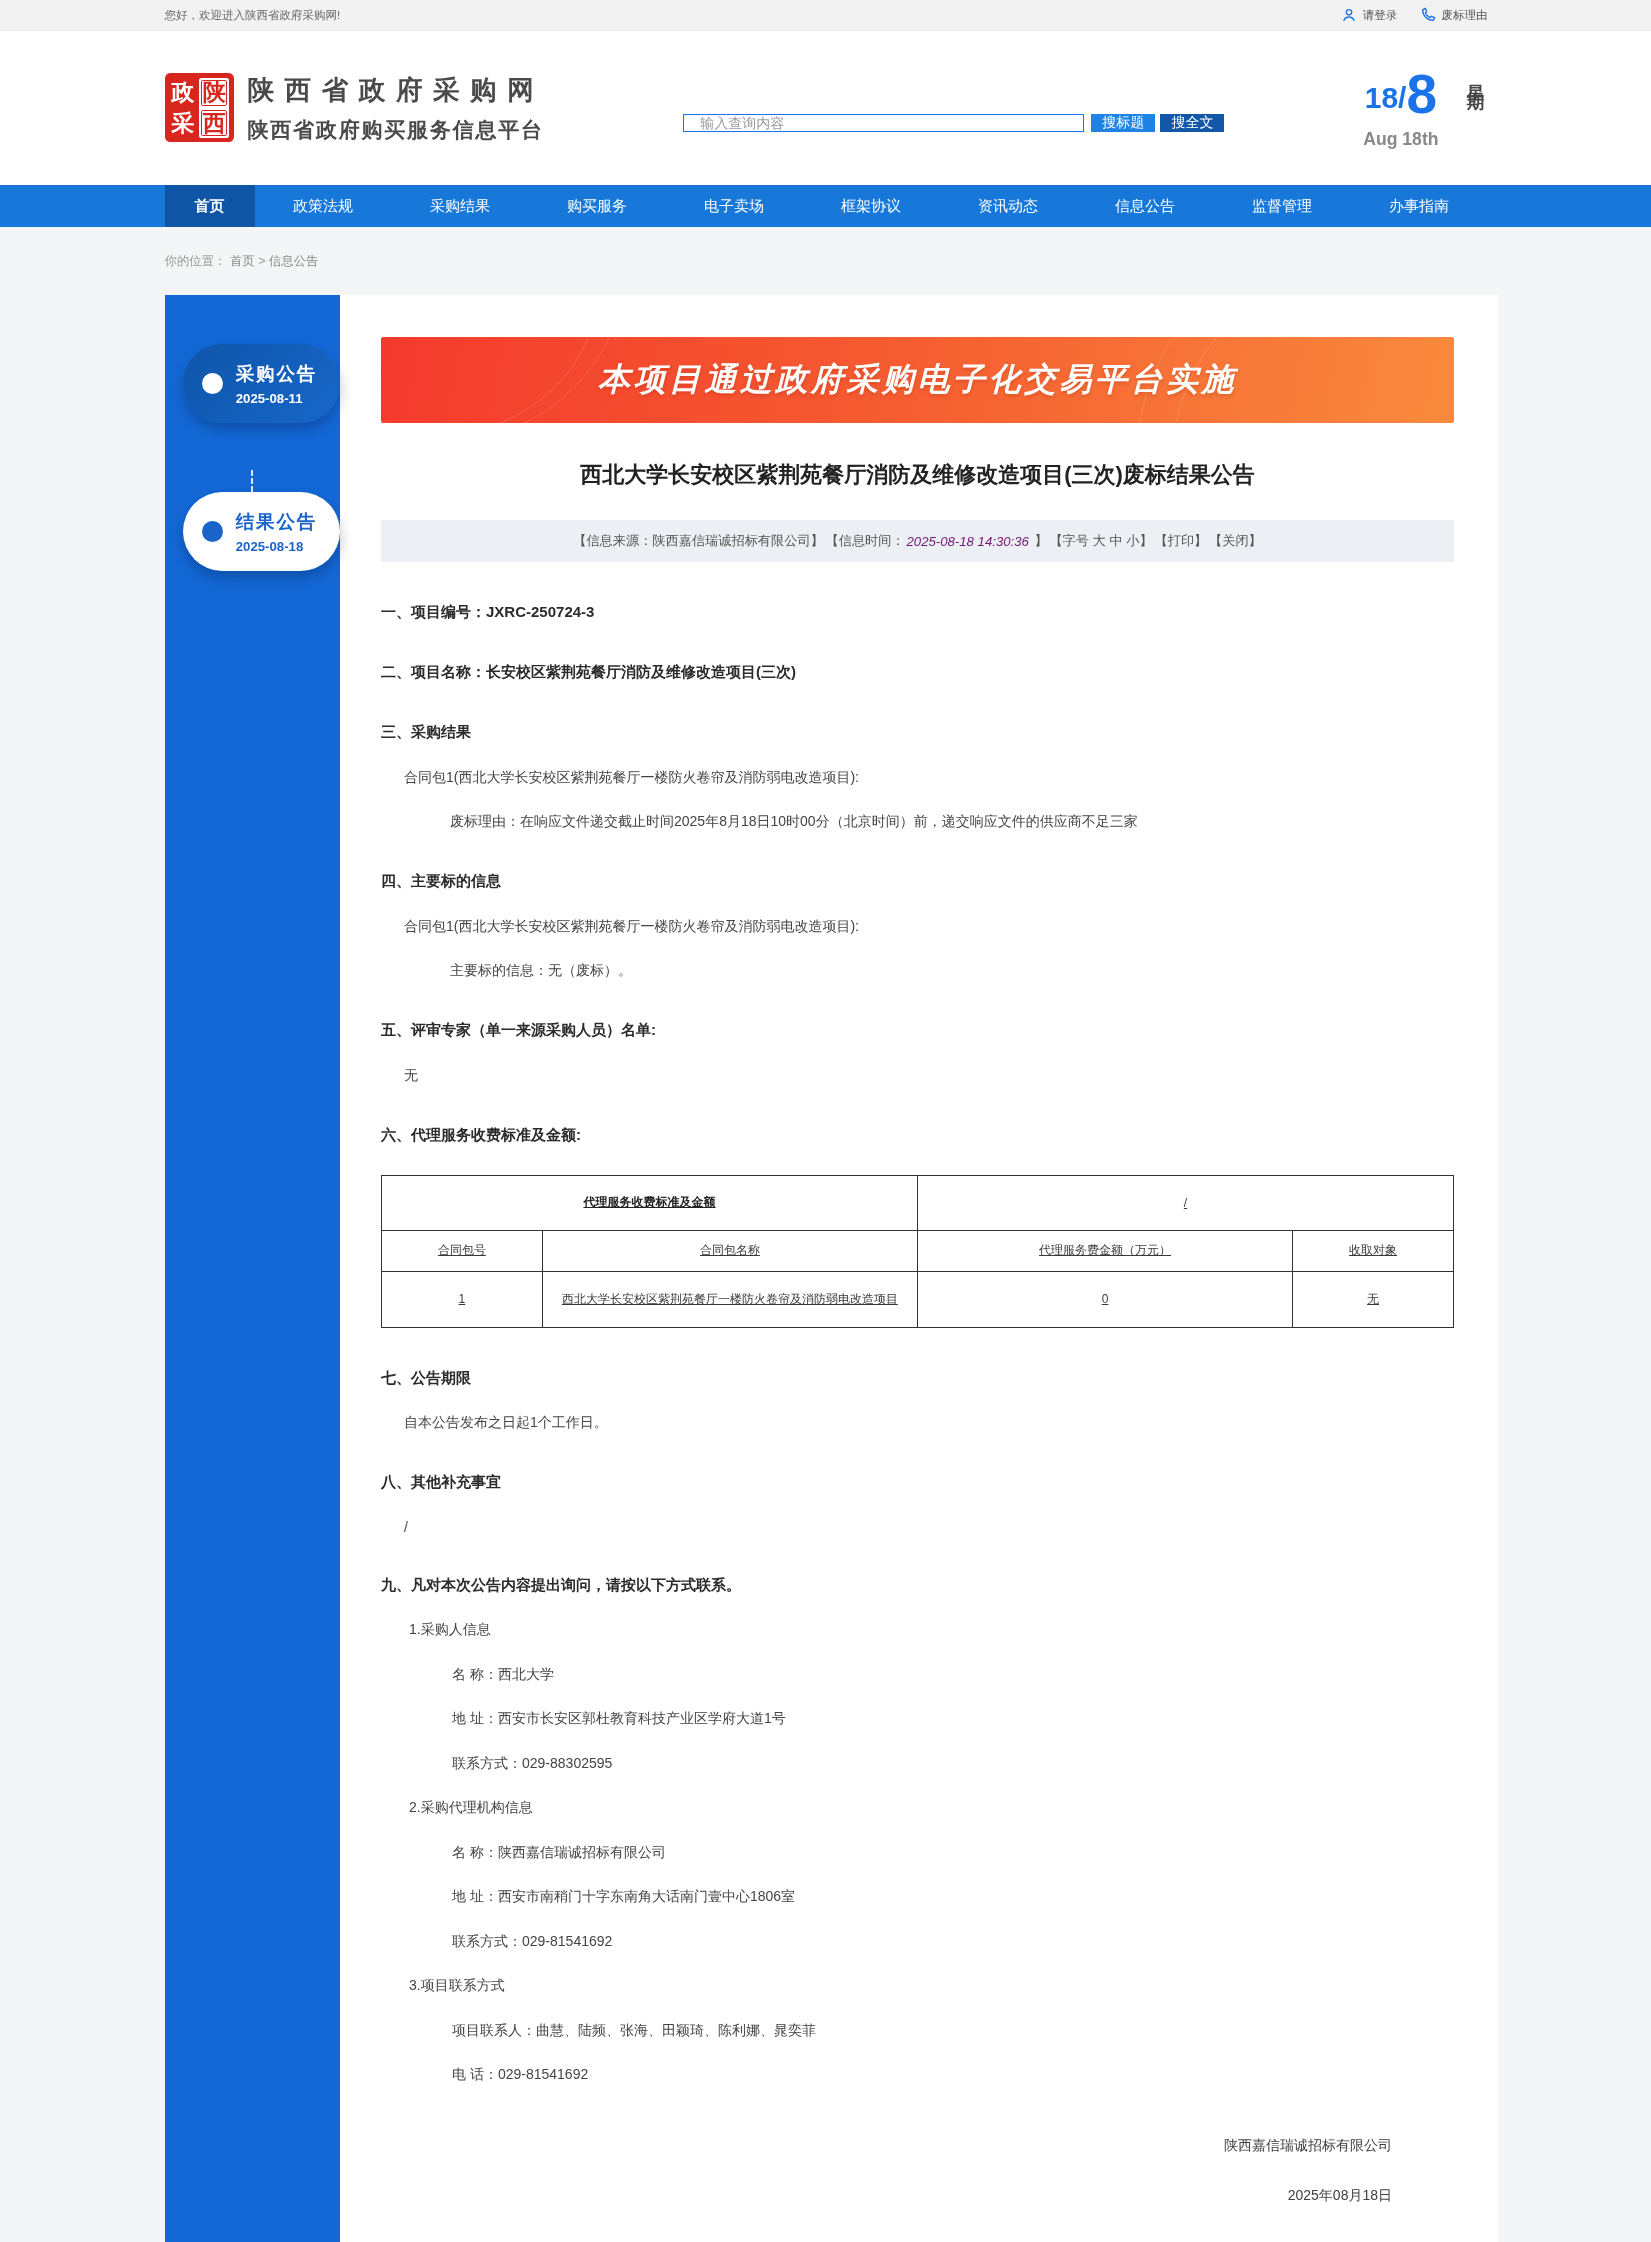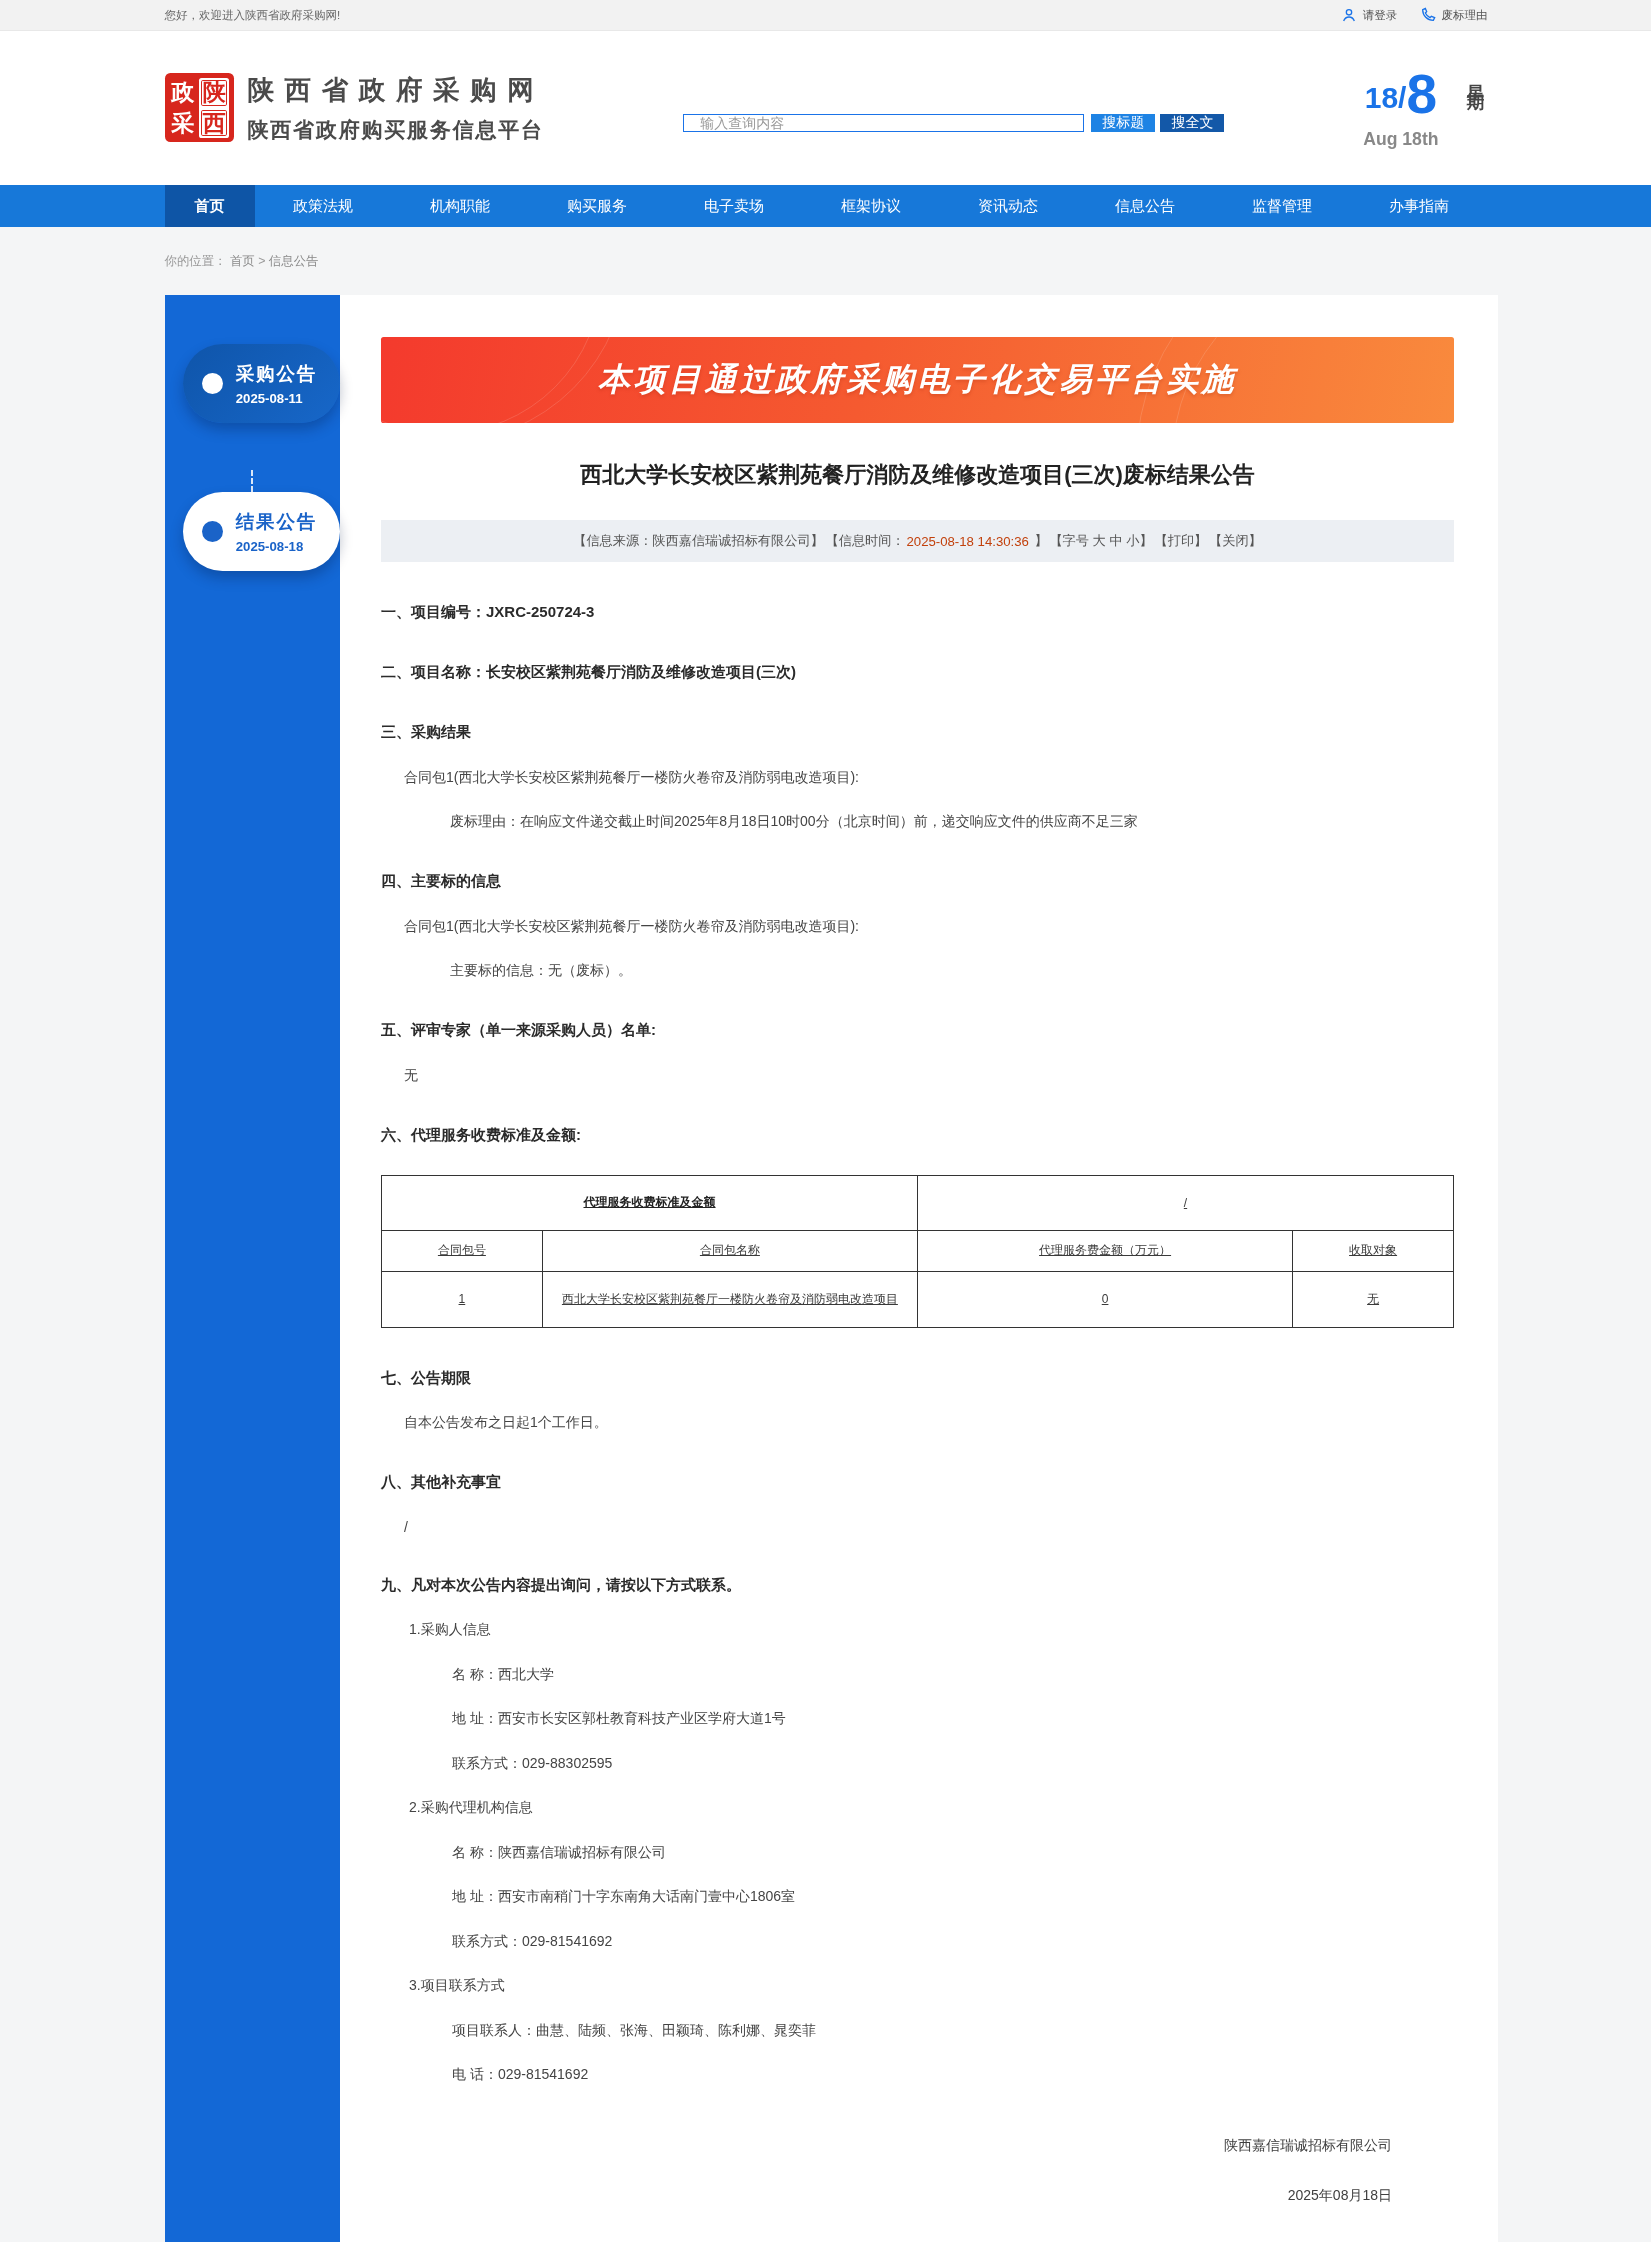--- a/index.html
+++ b/index.html
@@ -94,21 +94,21 @@
   .arc3 { width:459px; height:459px; right:-141px; top:-106px; }
   .arc4 { width:388px; height:388px; right:-106px; top:-71px; }
   .banner-text { color:#fff; font-size:32px; font-weight:bold; font-style:italic;
                  letter-spacing:3.5px; text-shadow:0 1.8px 3.5px rgba(150,30,0,.25); }
 
   .article-title { text-align:center; font-size:22px; font-weight:bold; color:#222;
                    margin-top:37px; }
 
   .meta-bar { margin-top:30px; background:#eceff3; height:42px; display:flex;
               align-items:center; justify-content:center; font-size:13.2px; color:#555; gap:1.8px; }
-  .meta-bar .time { color:#c2410c; }
+  .meta-bar .time { color:#701a75;font-style:italic; }
   .meta-bar span { white-space:pre; }
 
   .sec-h { font-size:15px; font-weight:bold; color:#2b2b2b; margin-top:41px; }
   .para  { font-size:14px; color:#444; margin-top:26.5px; }
   .ind-1 { padding-left:23px; }
   .ind-2 { padding-left:69px; }
   .ind-3 { padding-left:28px; }
   .ind-4 { padding-left:71px; }
 
   table.fee { width:1073px; border-collapse:collapse; margin-top:30px; }
@@ -185,21 +185,21 @@
       </div>
       <div class="weekday">星期一</div>
     </div>
   </div>
 </div>
 
 <div class="nav">
   <div class="container nav-inner">
     <div class="nav-item active">首页</div>
     <div class="nav-item">政策法规</div>
-    <div class="nav-item">机构职能</div>
+    <div class="nav-item">采购结果</div>
     <div class="nav-item">购买服务</div>
     <div class="nav-item">电子卖场</div>
     <div class="nav-item">框架协议</div>
     <div class="nav-item">资讯动态</div>
     <div class="nav-item">信息公告</div>
     <div class="nav-item">监督管理</div>
     <div class="nav-item">办事指南</div>
   </div>
 </div>
 

